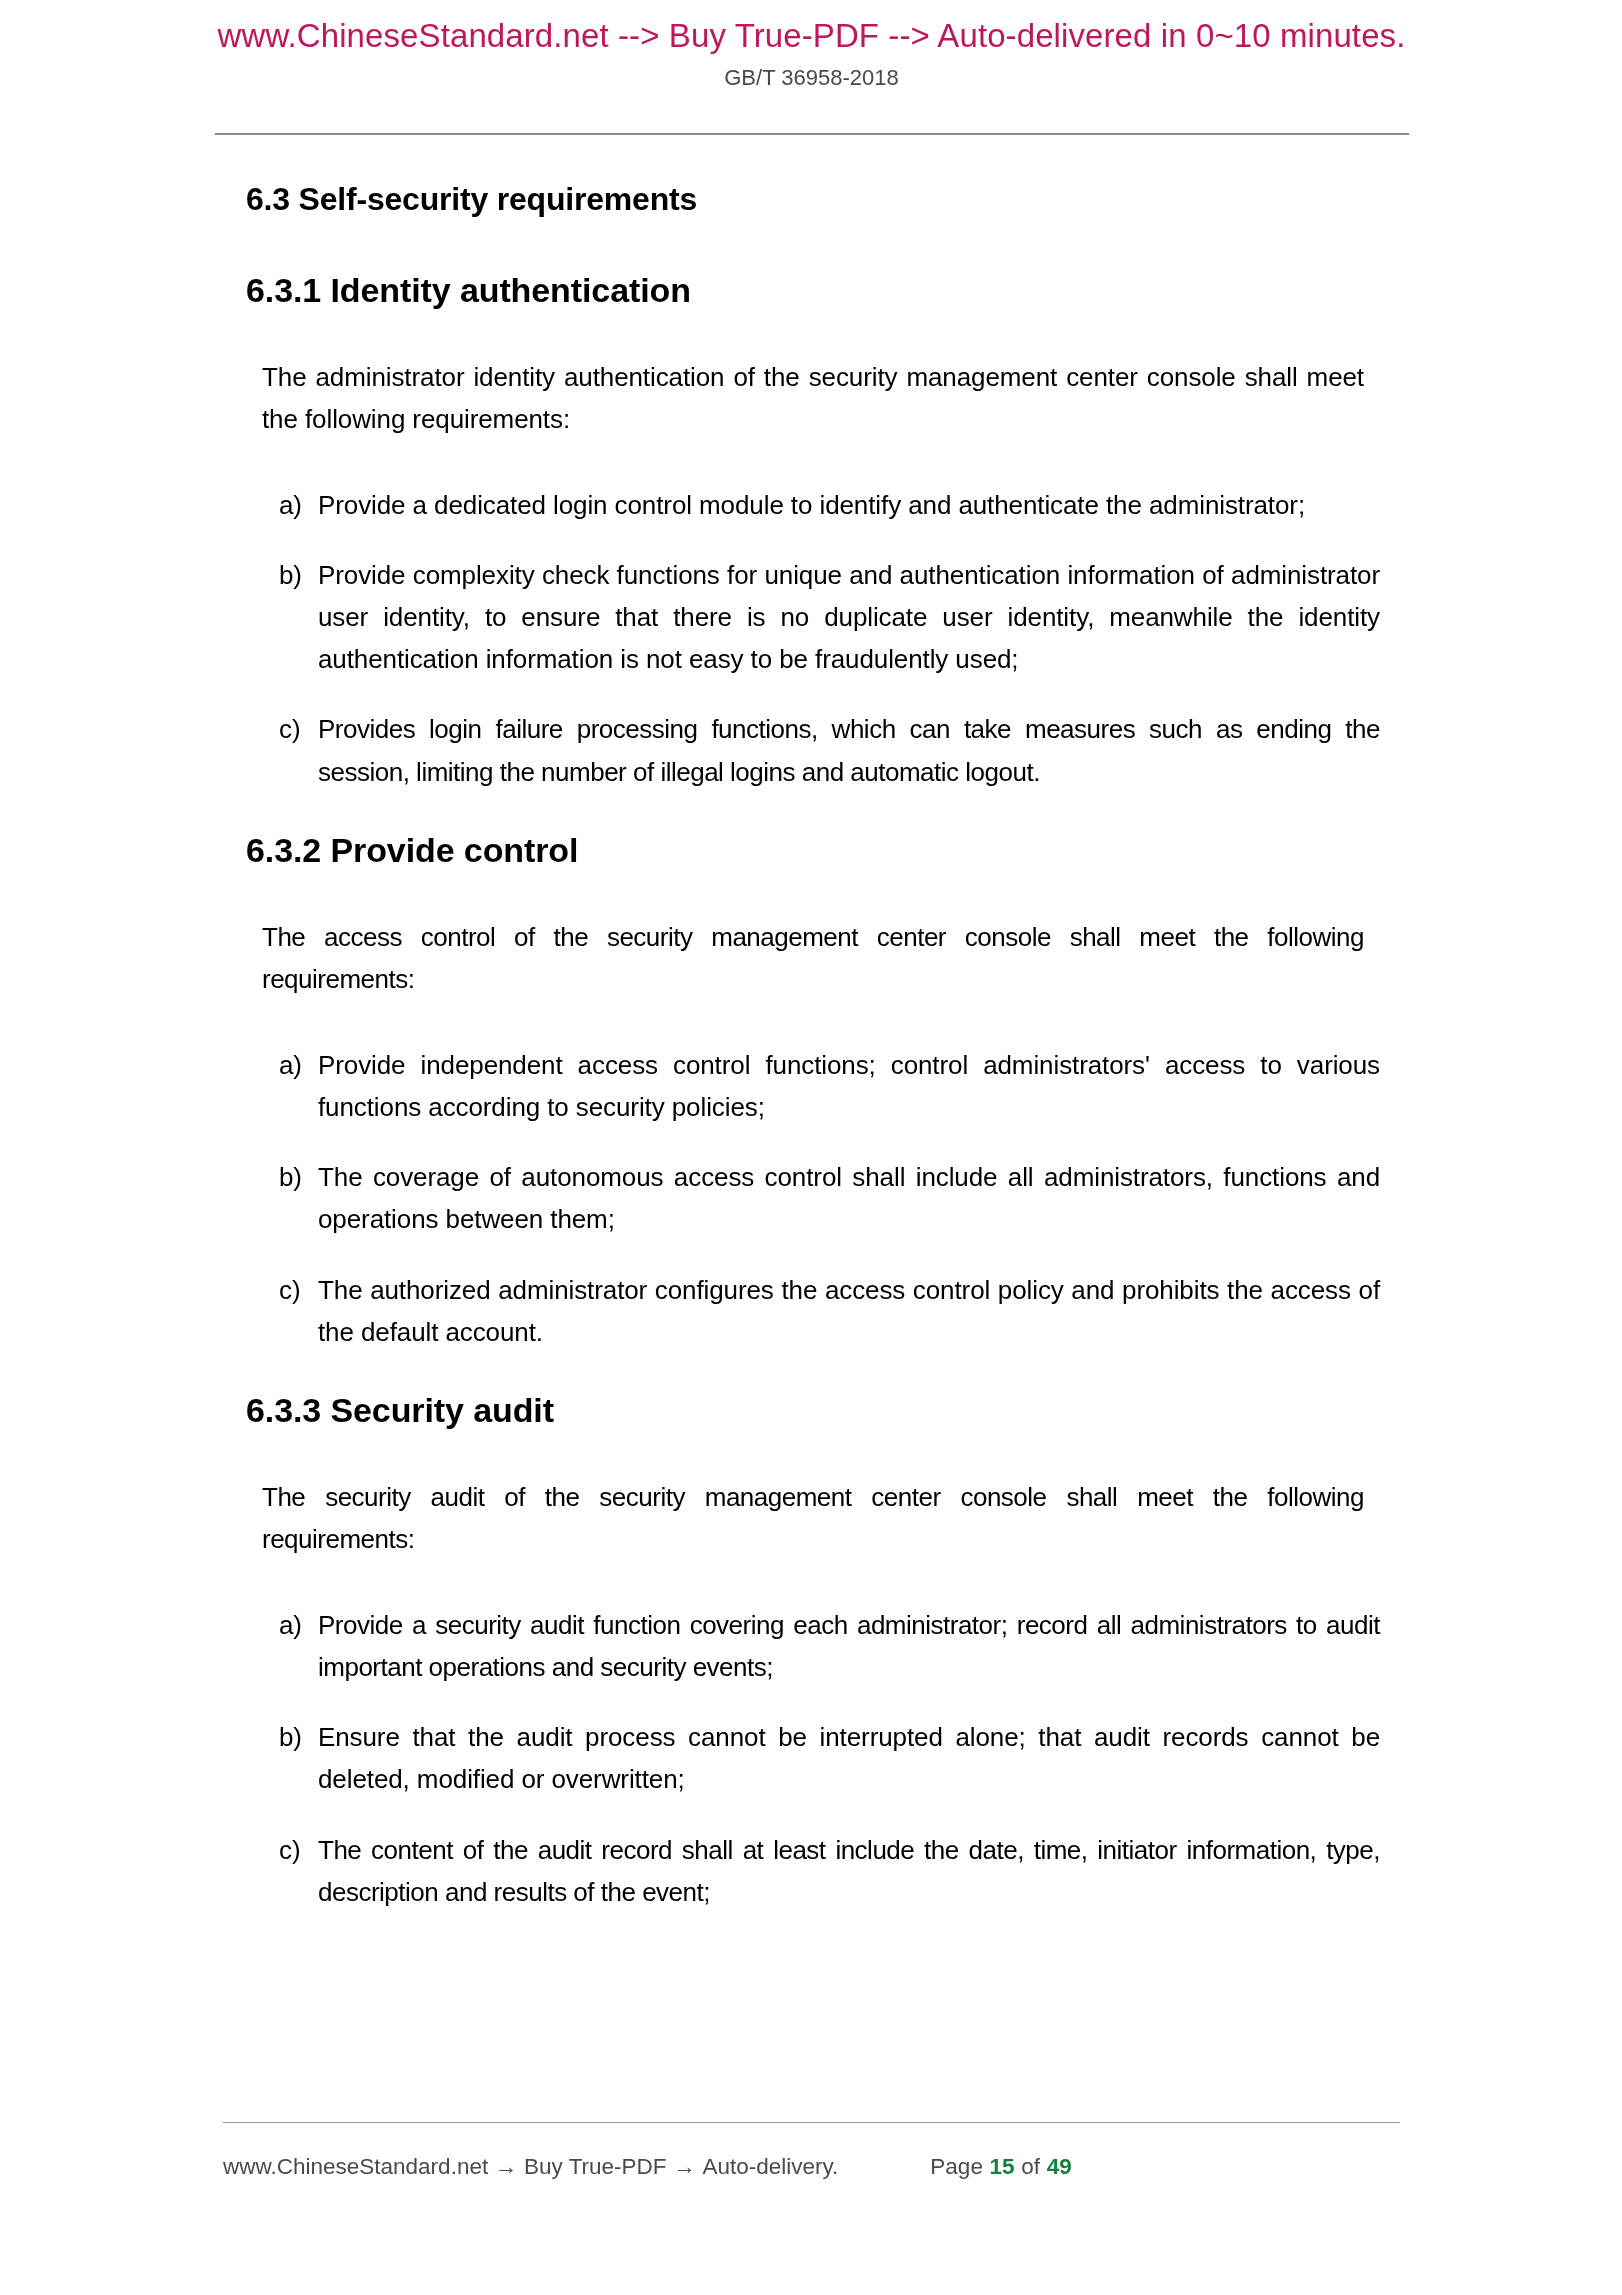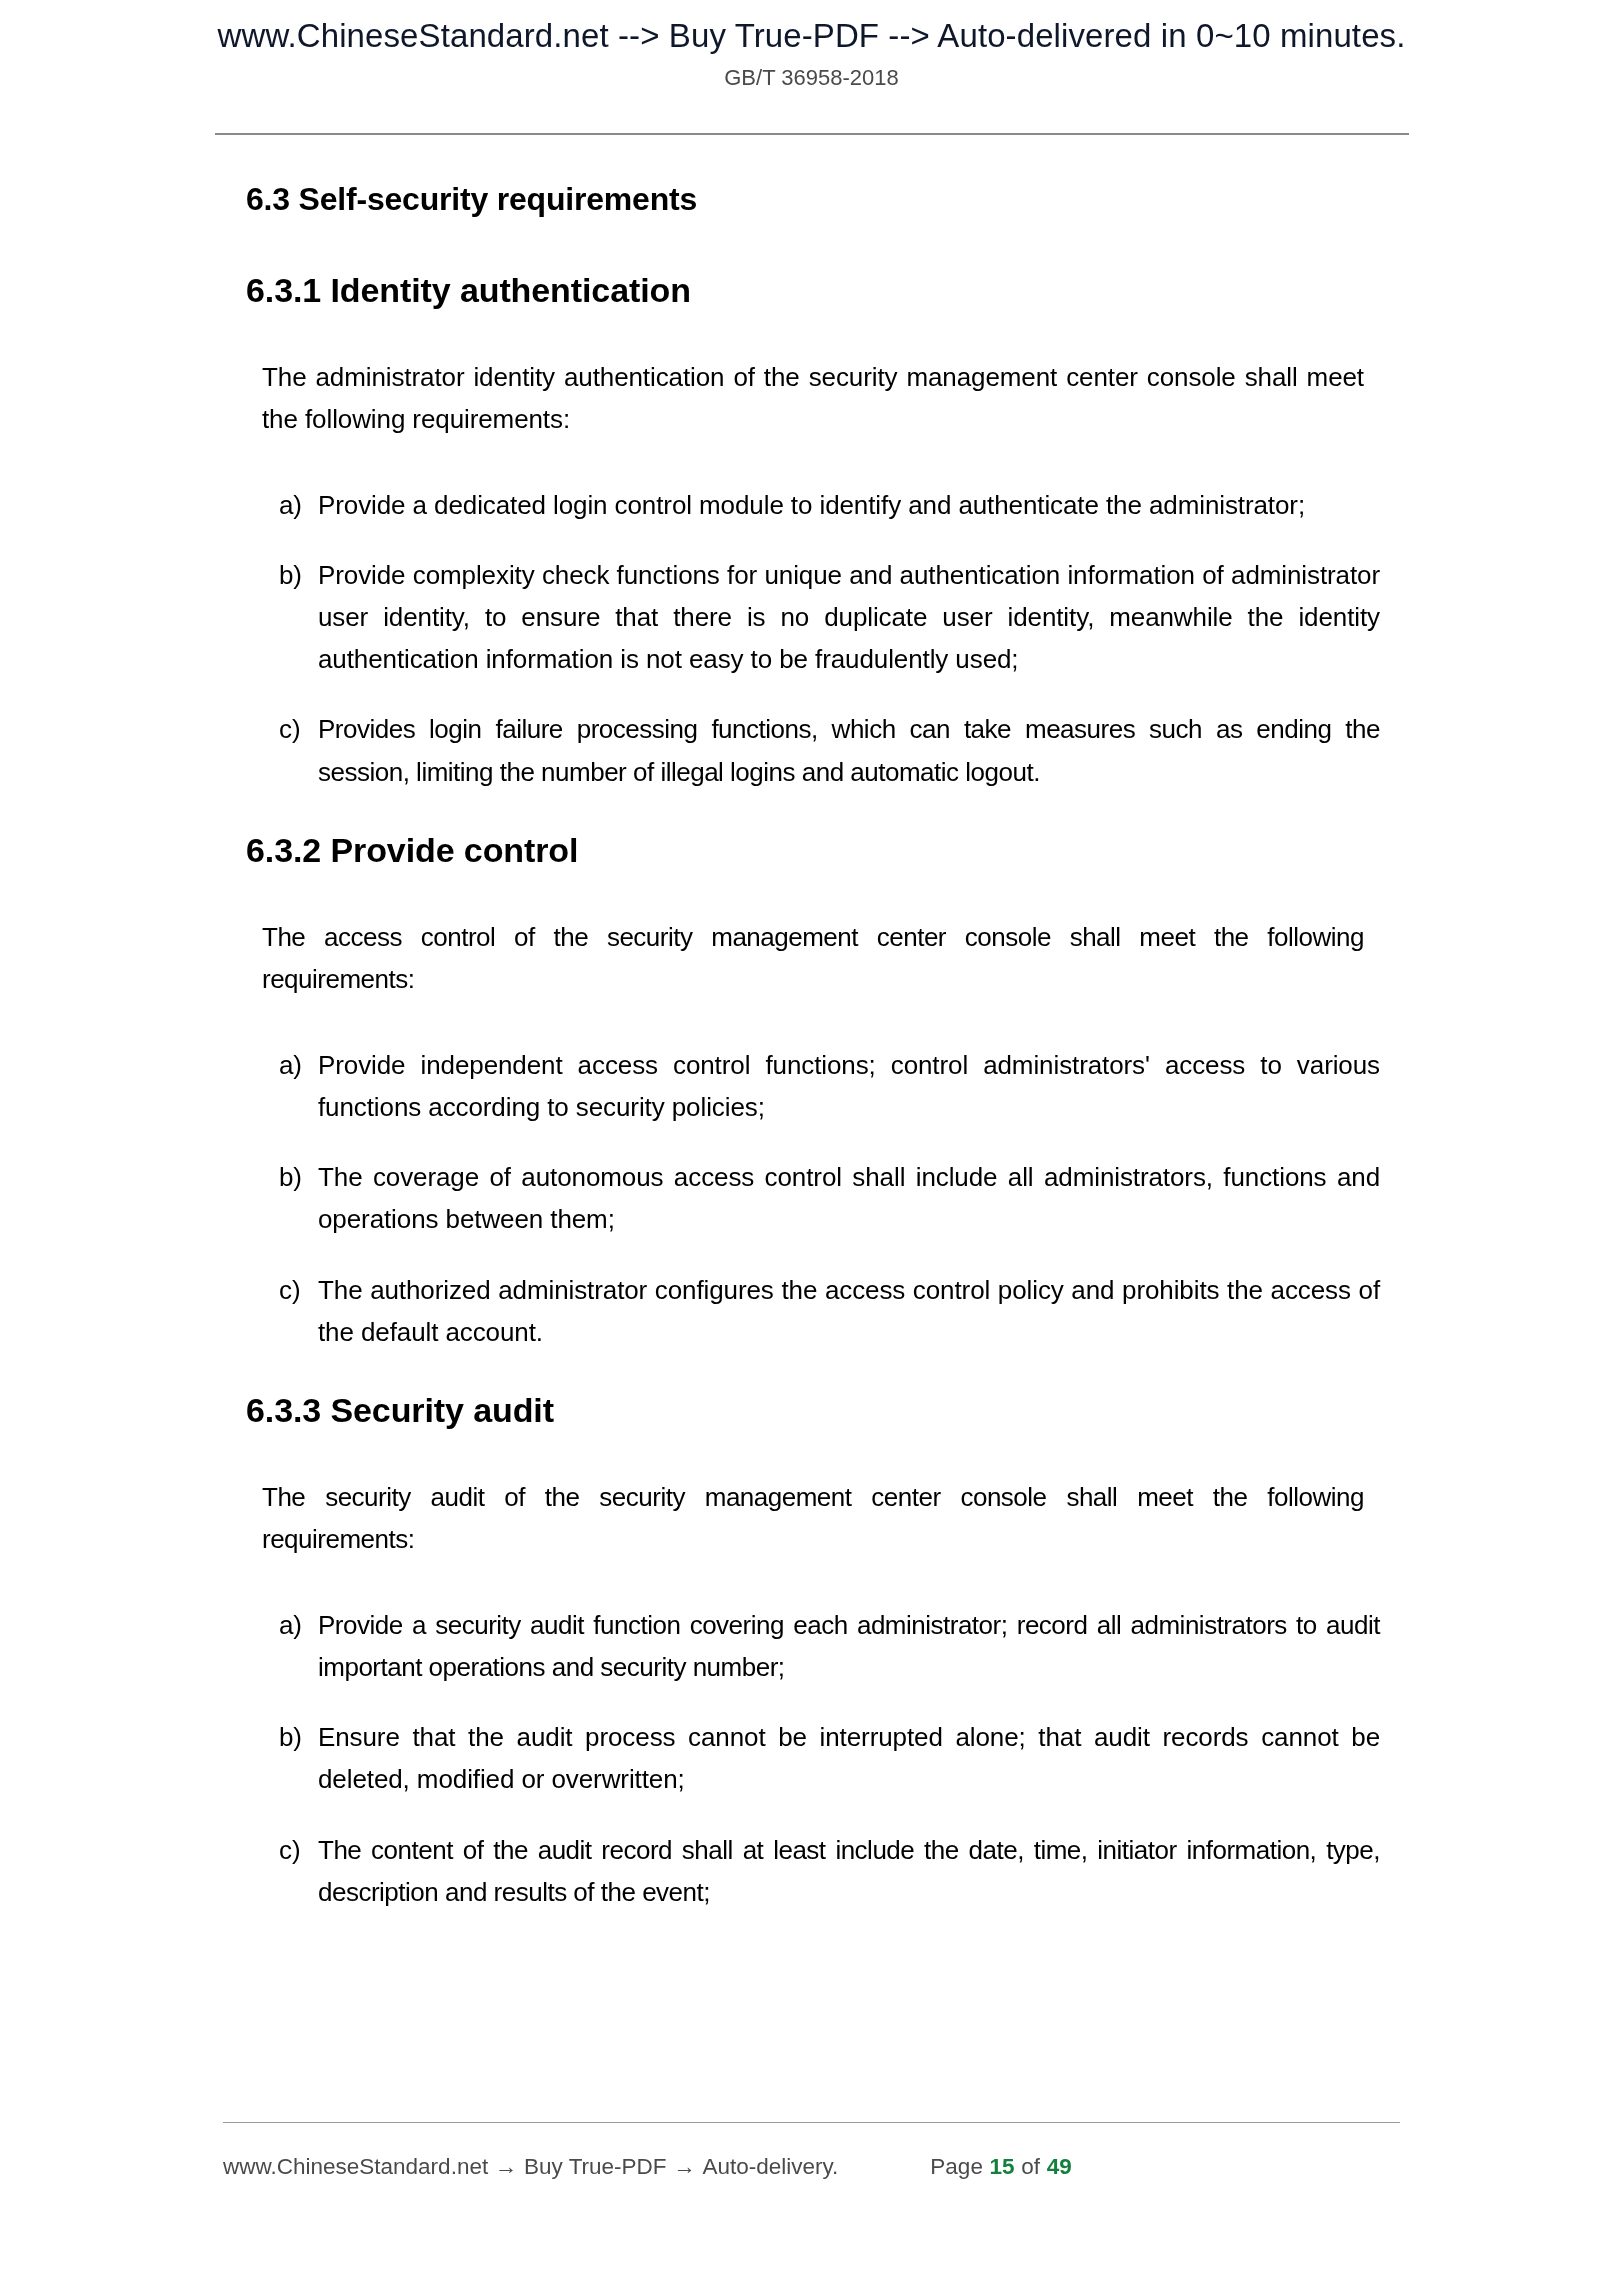--- a/index.html
+++ b/index.html
@@ -23,21 +23,21 @@
   
   .page-header {
     position: absolute;
     left: 0;
     top: 15px;
     width: 1623px;
     text-align: center;
   }
   .header-line-1 {
     font-size: 33px;
-    color: #0f172a;
+    color: #be185d;
     letter-spacing: 0.1px;
     white-space: nowrap;
     line-height: 1.25;
   }
   .header-line-2 {
     font-size: 22px;
     color: #4a4a4a;
     margin-top: 7.5px;
     line-height: 1.25;
   }
@@ -222,21 +222,21 @@
     <div class="gap-lg"></div>
 
     <h3 class="subsec-title">6.3.3 Security audit</h3>
     <div class="gap-md"></div>
     <p class="body-text last-line-block tight">The security audit of the security management center console shall meet the following requirements:</p>
     <div class="gap-md"></div>
 
     <ul class="alpha-list">
       <li class="tight">
         <span class="marker">a)</span>
-        <span class="item-text">Provide a security audit function covering each administrator; record all administrators to audit important operations and security number;</span>
+        <span class="item-text">Provide a security audit function covering each administrator; record all administrators to audit important operations and security events;</span>
       </li>
       <div class="gap-md"></div>
       <li>
         <span class="marker">b)</span>
         <span class="item-text">Ensure that the audit process cannot be interrupted alone; that audit records cannot be deleted, modified or overwritten;</span>
       </li>
       <div class="gap-md"></div>
       <li class="tight">
         <span class="marker">c)</span>
         <span class="item-text">The content of the audit record shall at least include the date, time, initiator information, type, description and results of the event;</span>

